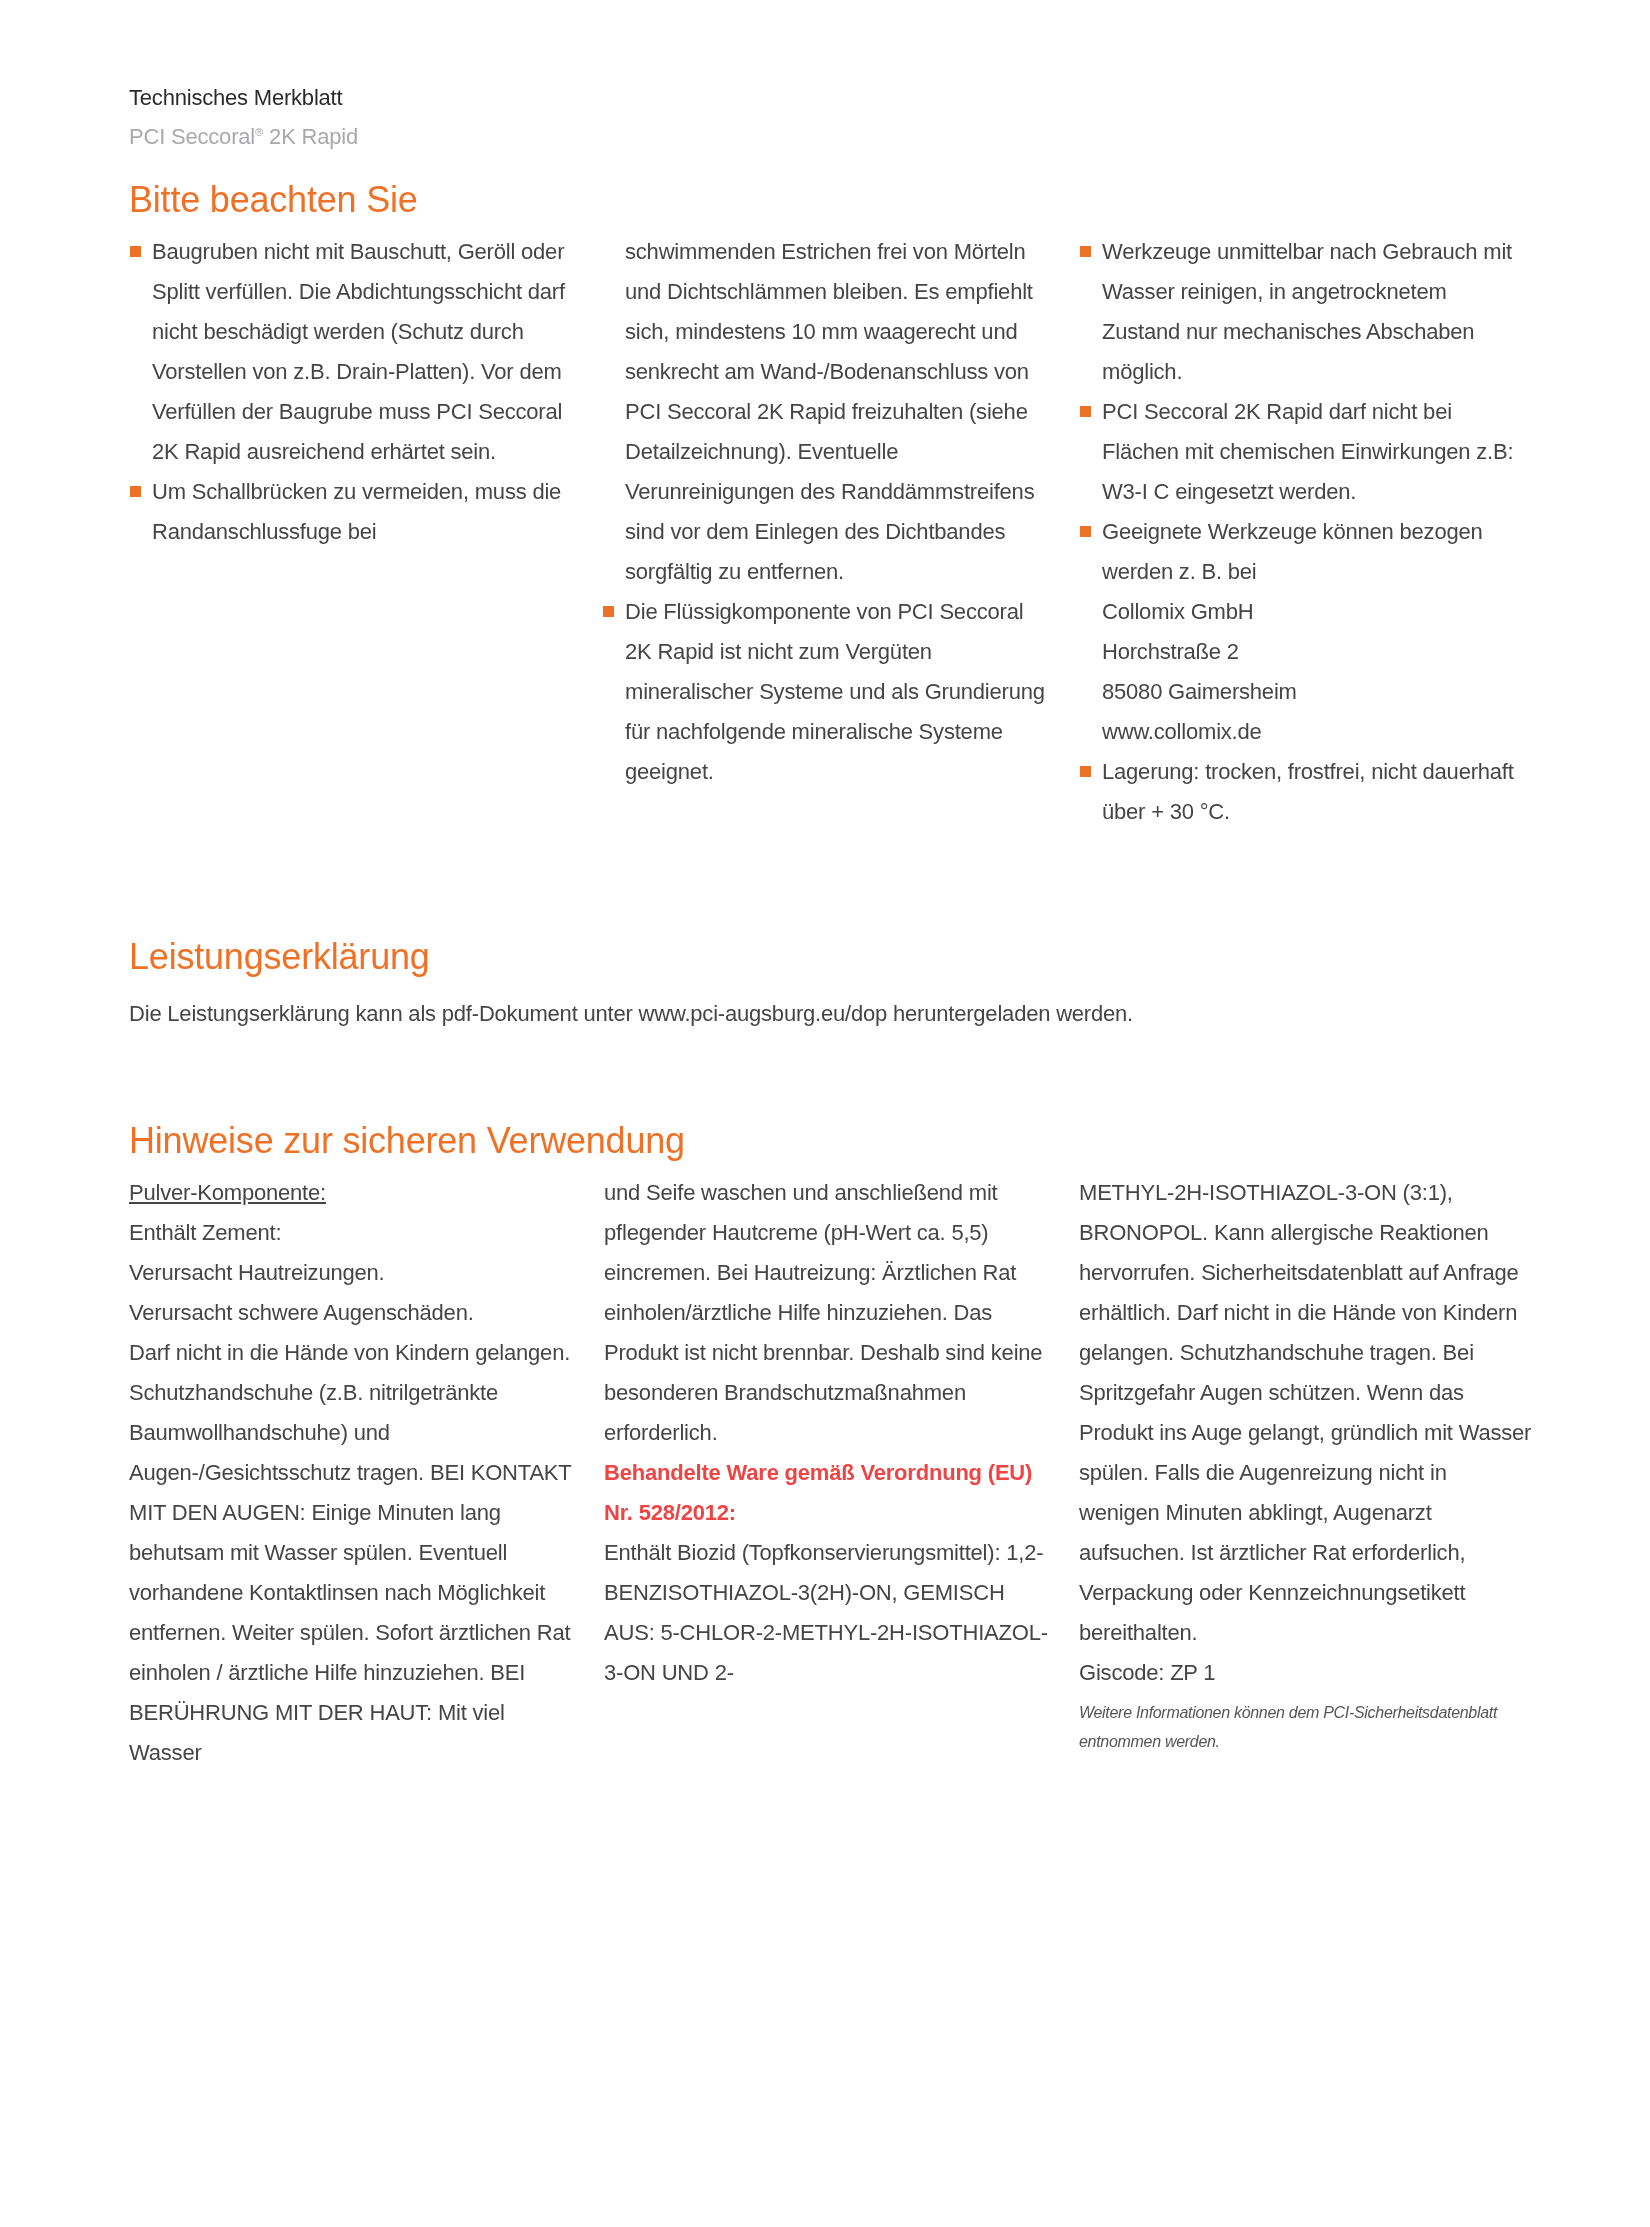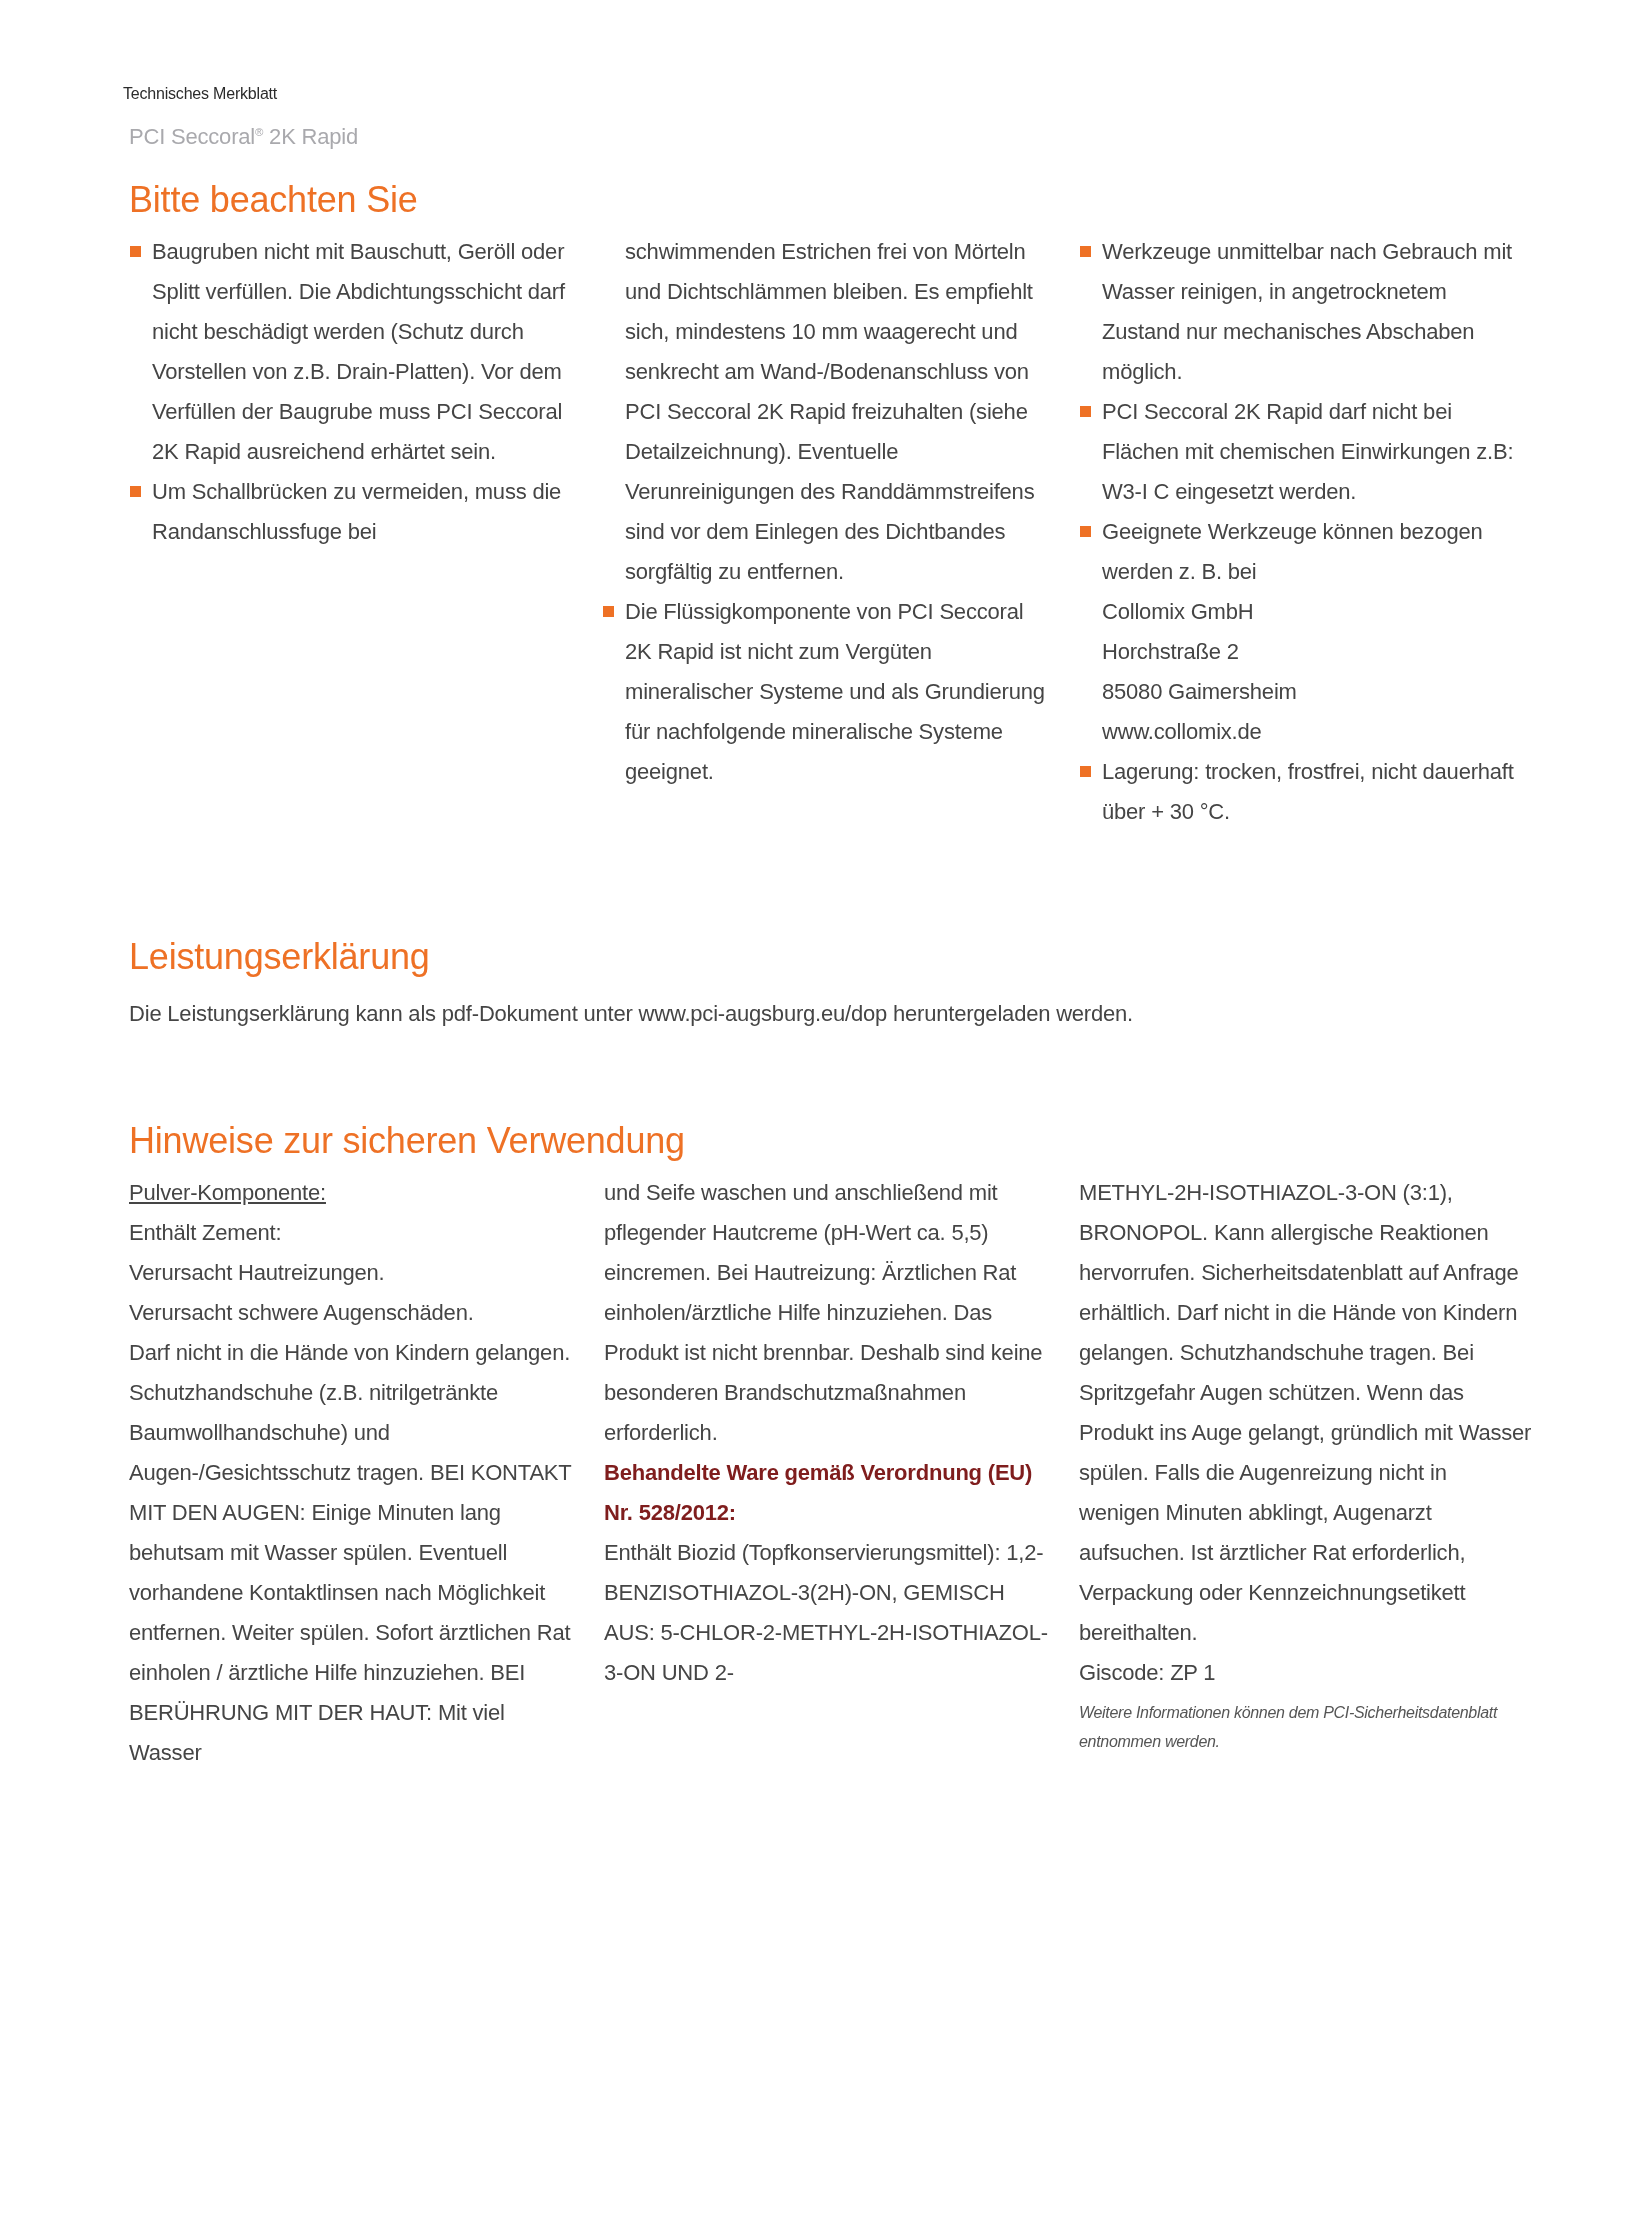--- a/index.html
+++ b/index.html
@@ -16,23 +16,23 @@
     color: #3c3c3c;
   }
   .page {
     position: absolute;
     left: 0; top: 0;
     width: 1651px;
     height: 2227px;
   }
   .doc-type {
     position: absolute;
-    left: 123px;
+    left: 129px;
     top: 85px;
-    font-size: 16px;
+    font-size: 22px;
     color: #2b2b2b;
     letter-spacing: -0.2px;
   }
   .product-name {
     position: absolute;
     left: 129px;
     top: 124px;
     font-size: 22px;
     color: #a9a9ad;
     letter-spacing: -0.2px;
@@ -71,21 +71,21 @@
   }
   .leist-text {
     position: absolute;
     left: 129px;
     top: 1001px;
     font-size: 22px;
     color: #454545;
     letter-spacing: -0.2px;
   }
   .underlined { text-decoration: underline; }
-  .bold { font-weight: bold; color: #7f1d1d; }
+  .bold { font-weight: bold; color: #ef4444; }
   .small-note {
     font-size: 16px;
     line-height: 29px;
     font-style: italic;
     color: #555;
     margin-top: 4.5px !important;
     letter-spacing: -0.3px;
   }
 </style>
 </head>

